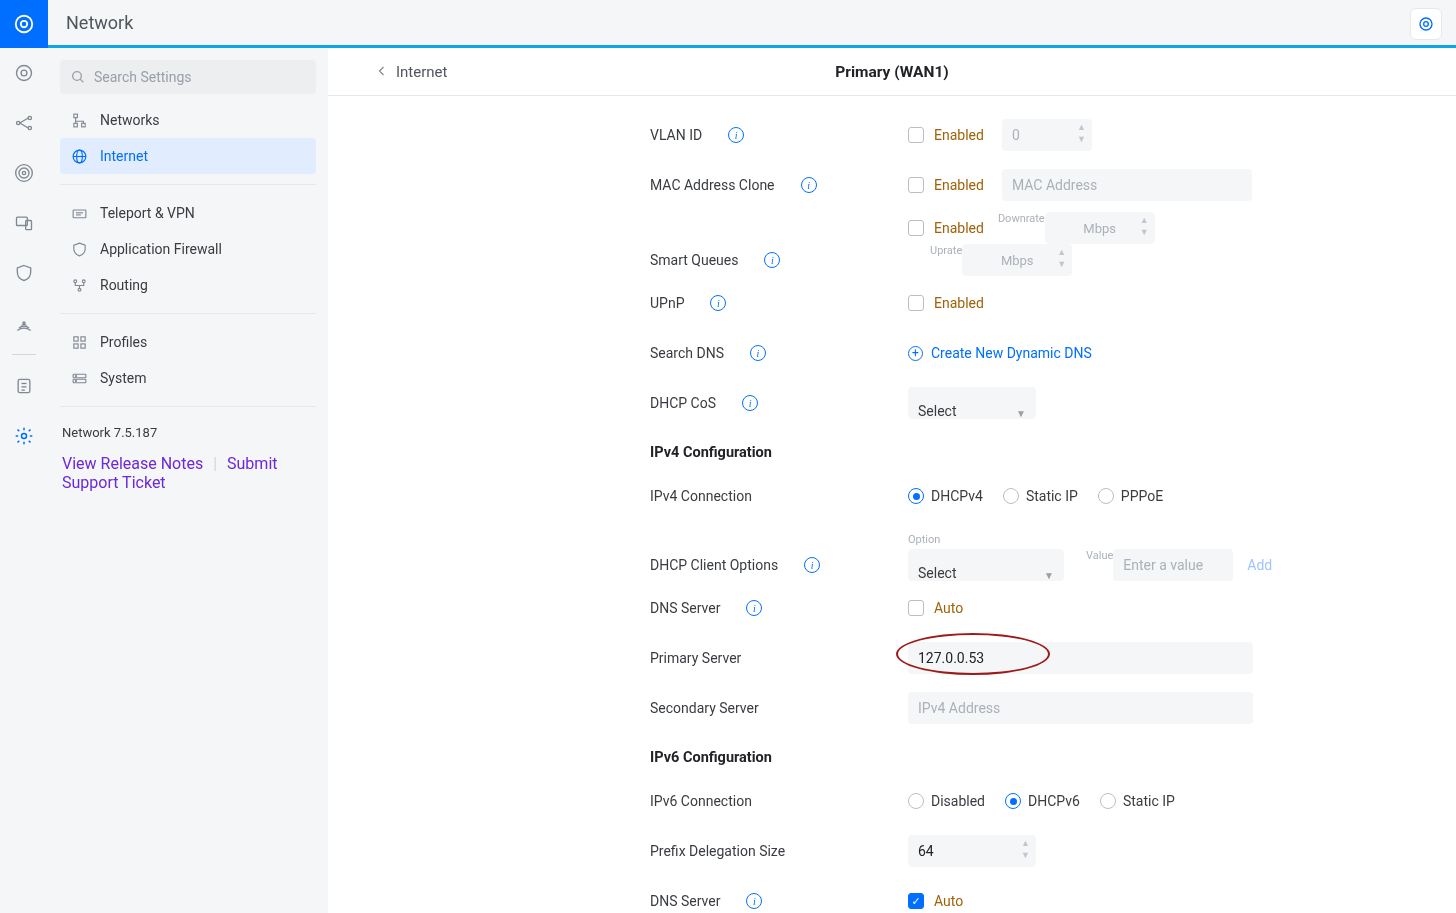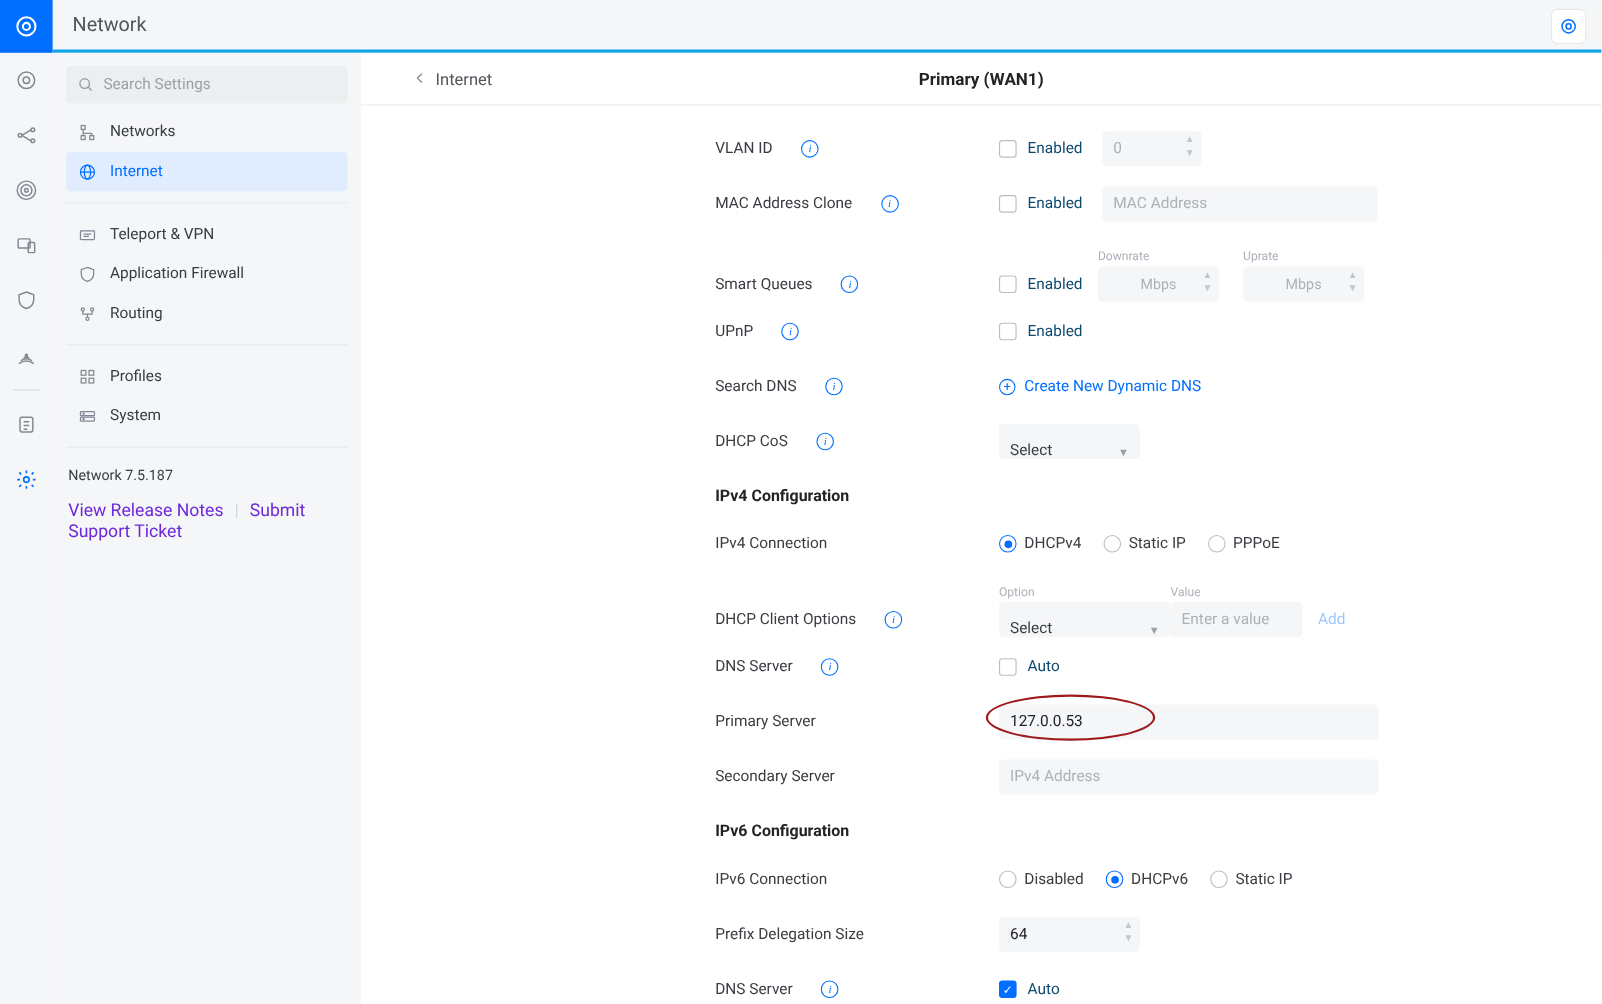--- a/index.html
+++ b/index.html
@@ -42,36 +42,36 @@
 .content-body { position:absolute; top:48px; left:0; right:0; bottom:0; overflow-y:auto; }
 .form { width:640px; margin-left:322px; padding-top:16px; }
 .row { display:flex; align-items:center; min-height:46px; margin-bottom:4px; }
 .row .label { width:258px; font-size:14px; color:#393c41; display:flex; align-items:center;gap:18px; }
 .row .controls { flex:1; display:flex; align-items:center; flex-wrap:wrap; }
 .section-title { font-size:14.5px; font-weight:700; color:#212327; margin:18px 0 12px; }
 .info-icon { display:inline-flex; width:16px; height:16px; border:1.3px solid #006fff; border-radius:50%; align-items:center; justify-content:center; font-size:10px; color:#006fff; margin-left:8px; font-style:italic; font-family:Georgia,serif; cursor:help; }
 .chk { width:16px; height:16px; border:1.3px solid #b8bec6; border-radius:3px; margin-right:10px; background:#fff; cursor:pointer; display:inline-flex; align-items:center; justify-content:center; }
 .chk.checked { background:#006fff; border-color:#006fff; color:#fff; }
 .chk.checked::after { content:"✓"; font-size:11px; }
-.chk-label { font-size:14px; color:#0c4a6e; margin-right:18px; }
+.chk-label { font-size:14px; color:#a16207; margin-right:18px; }
 .radio { width:16px; height:16px; border:1.3px solid #b8bec6; border-radius:50%; margin-right:7px; display:inline-flex; align-items:center; justify-content:center; cursor:pointer; }
 .radio.selected { border-color:#006fff; }
 .radio.selected::after { content:""; width:7px; height:7px; background:#006fff; border-radius:50%; }
 .radio-label { font-size:14px; color:#393c41; margin-right:20px; }
 .text-input { height:32px; background:#f5f6f7; border:none; border-radius:4px; padding:0 10px; font-size:14px; color:#333; }
 .text-input::placeholder { color:#abb1b9; }
 .num-box { width:90px; height:32px; background:#f5f6f7; border-radius:4px; display:flex; align-items:center; padding:0 22px 0 10px; font-size:14px; color:#abb1b9; position:relative; }
 .num-box .stepper { position:absolute; right:6px; top:4px; display:flex; flex-direction:column; }
 .num-box .stepper span { height:12px; font-size:9px; color:#c2c7ce; line-height:9px; cursor:pointer; }
 .select { height:32px; background:#f5f6f7; border-radius:4px; display:flex; align-items:flex-end; justify-content:space-between; padding:0 10px; font-size:14px; color:#393c41; cursor:pointer; }
 .select .caret { color:#9aa0a8; font-size:10px; }
 .link-btn { color:#006fff; font-size:14px; cursor:pointer; display:flex; align-items:center; }
 .link-btn .plus { width:15px; height:15px; border:1.3px solid #006fff; border-radius:50%; display:inline-flex; align-items:center; justify-content:center; font-size:12px; margin-right:8px; }
 .add-btn { color:#9ec5ff; font-size:14px; cursor:default; }
-.mb-group { display:flex; flex-direction:column; align-items:flex-start; margin-left:14px; }
+.mb-group { display:flex; flex-direction:row; align-items:flex-start; margin-left:14px; }
 .mb-top { font-size:11px; color:#abb1b9; margin-bottom:3px; }
 .mb-box { width:110px; height:32px; background:#f5f6f7; border-radius:4px; display:flex; align-items:center; justify-content:center; font-size:13px; color:#abb1b9; position:relative; }
 .mb-box .stepper { position:absolute; right:6px; top:4px; display:flex; flex-direction:column; }
 .mb-box .stepper span { height:12px; font-size:9px; color:#c2c7ce; line-height:9px; }
 .highlight-ellipse { position:absolute; border:2.5px solid #9e1a1a; border-radius:50%; pointer-events:none; }
 </style>
 </head>
 <body>
 
 <div class="icon-rail">
@@ -379,21 +379,21 @@
           <span class="info-icon">i</span>
         </div>
         <div class="controls" style="align-items:flex-end">
           <div style="display:flex;flex-direction:column">
             <span class="mb-top">Option</span>
             <div class="select" style="width:156px">
               <span>Select</span>
               <span class="caret">▼</span>
             </div>
           </div>
-          <div style="display:flex;flex-direction:column;">
+          <div style="display:flex;flex-direction:row;margin-left:22px">
             <span class="mb-top">Value</span>
             <input class="text-input" style="width: 120px;" placeholder="Enter a value">
           </div>
           <span class="add-btn" style="margin-left:14px;padding-bottom:8px">Add</span>
         </div>
       </div>
 
       <div class="row">
         <div class="label">
           <span>DNS Server</span>

